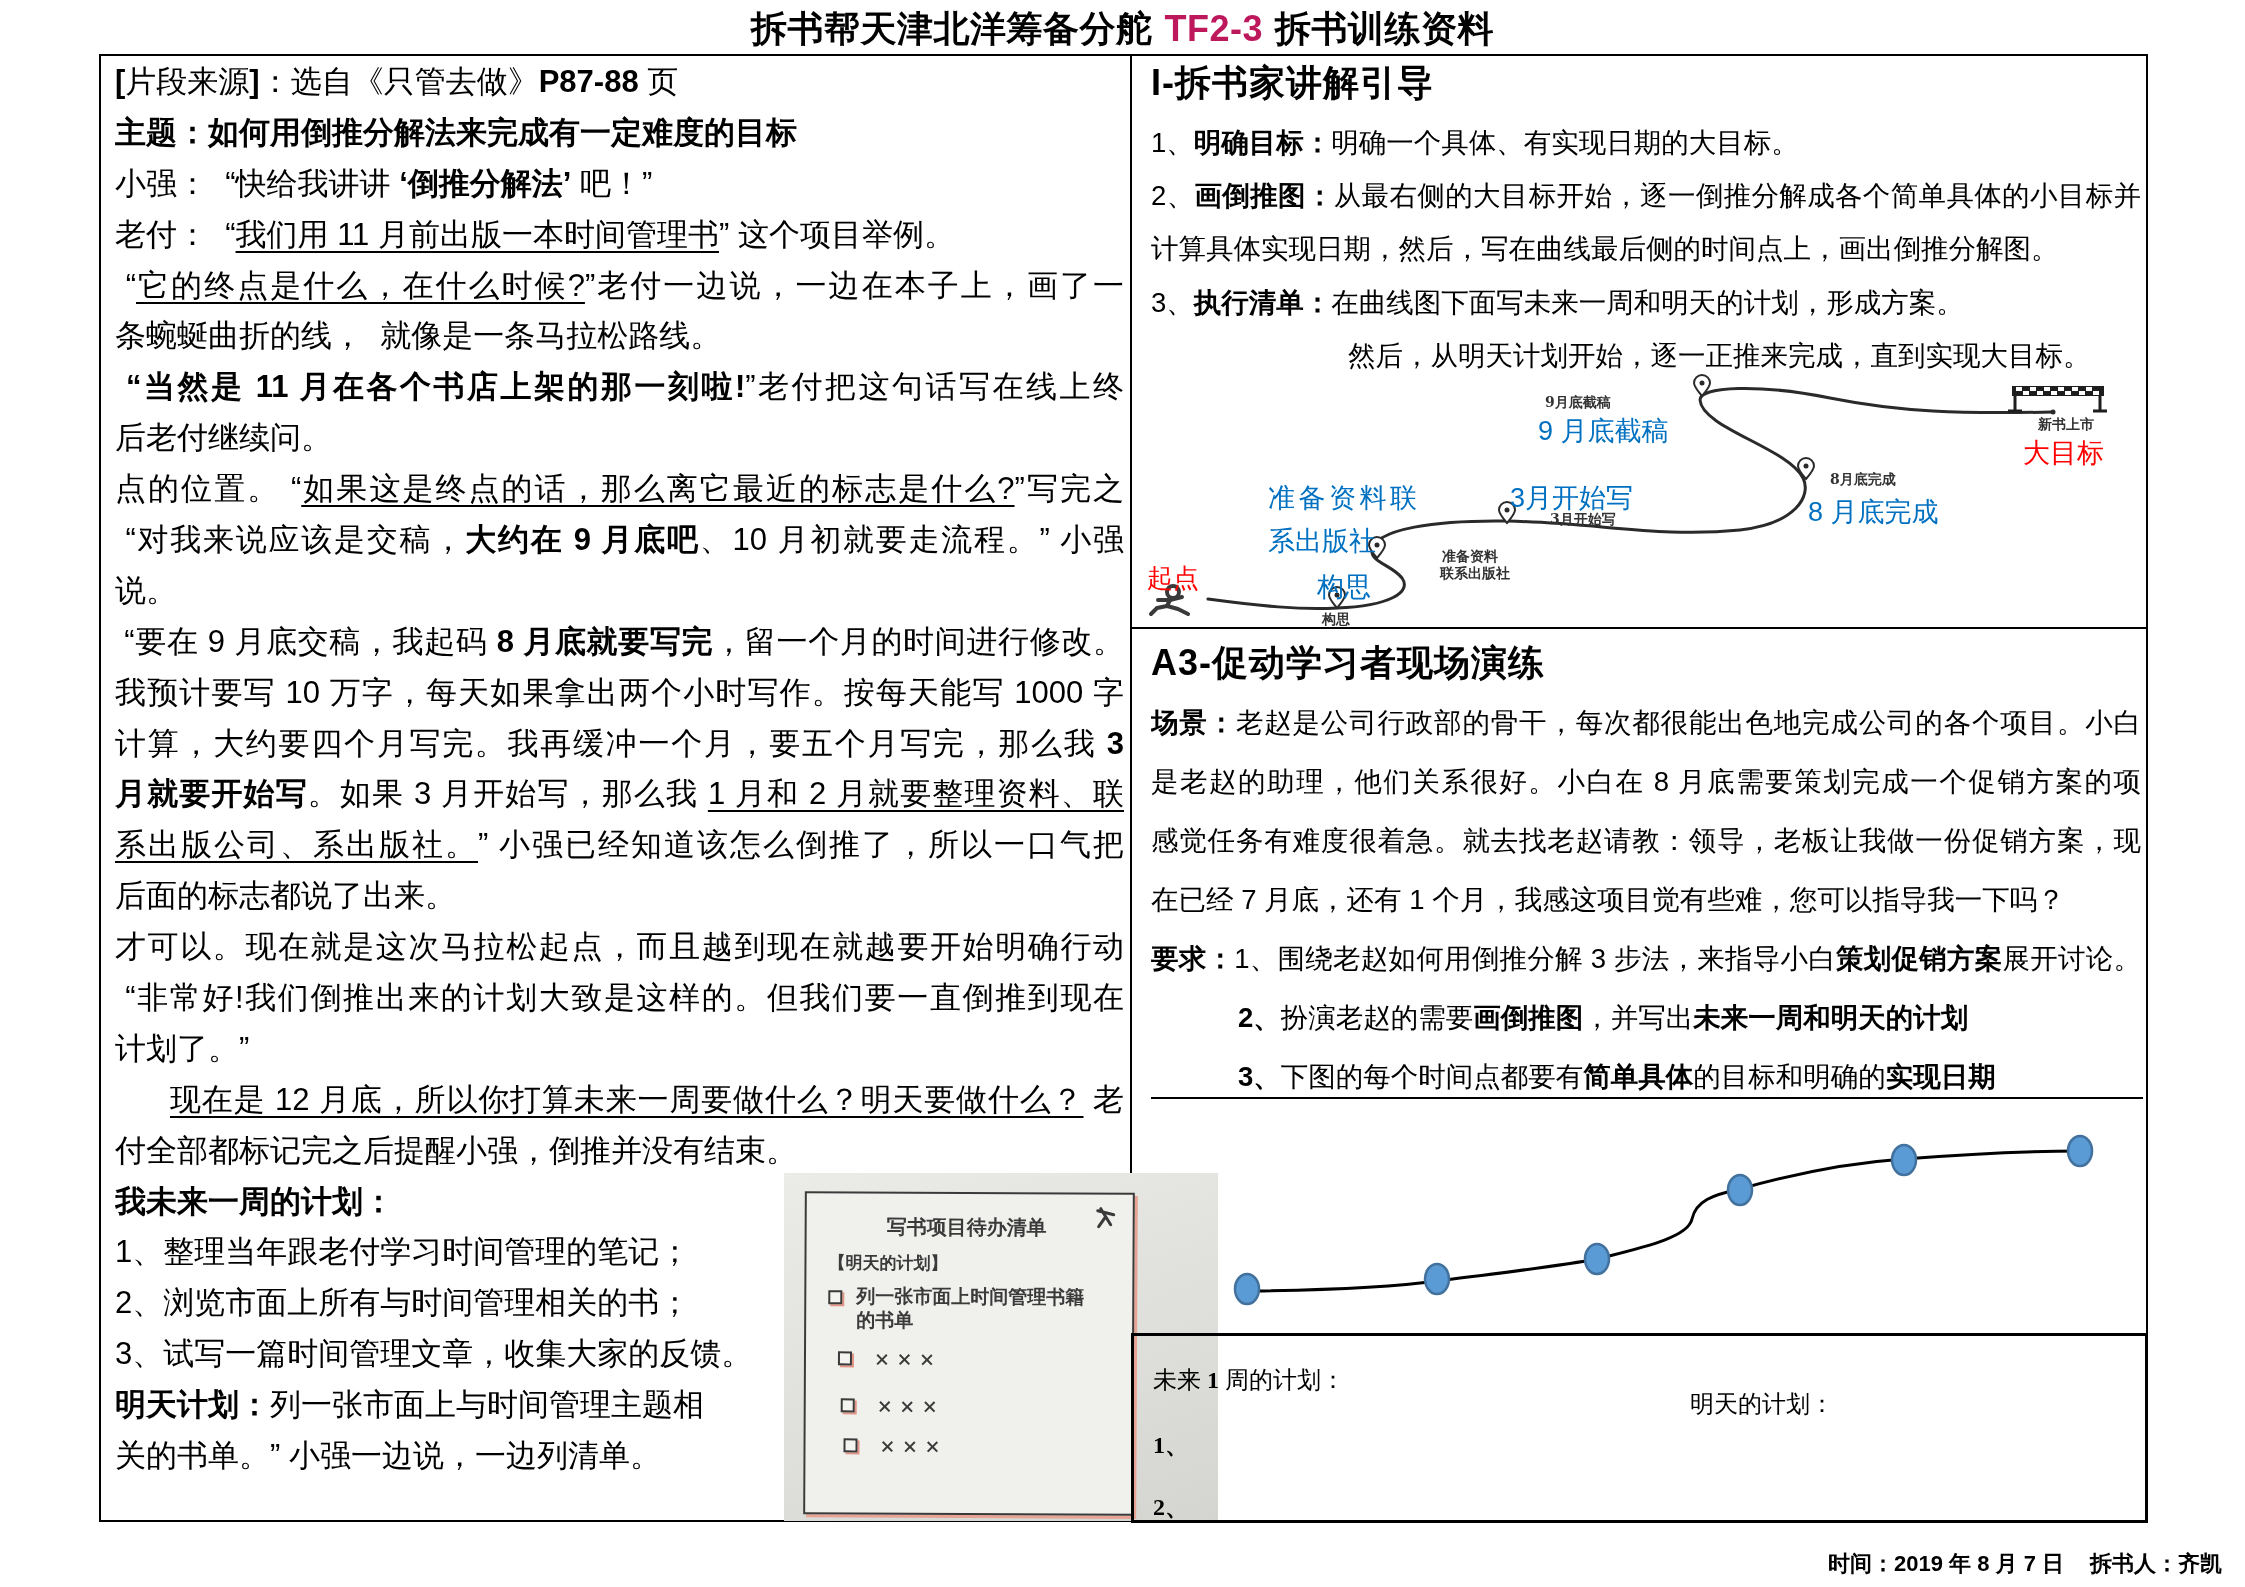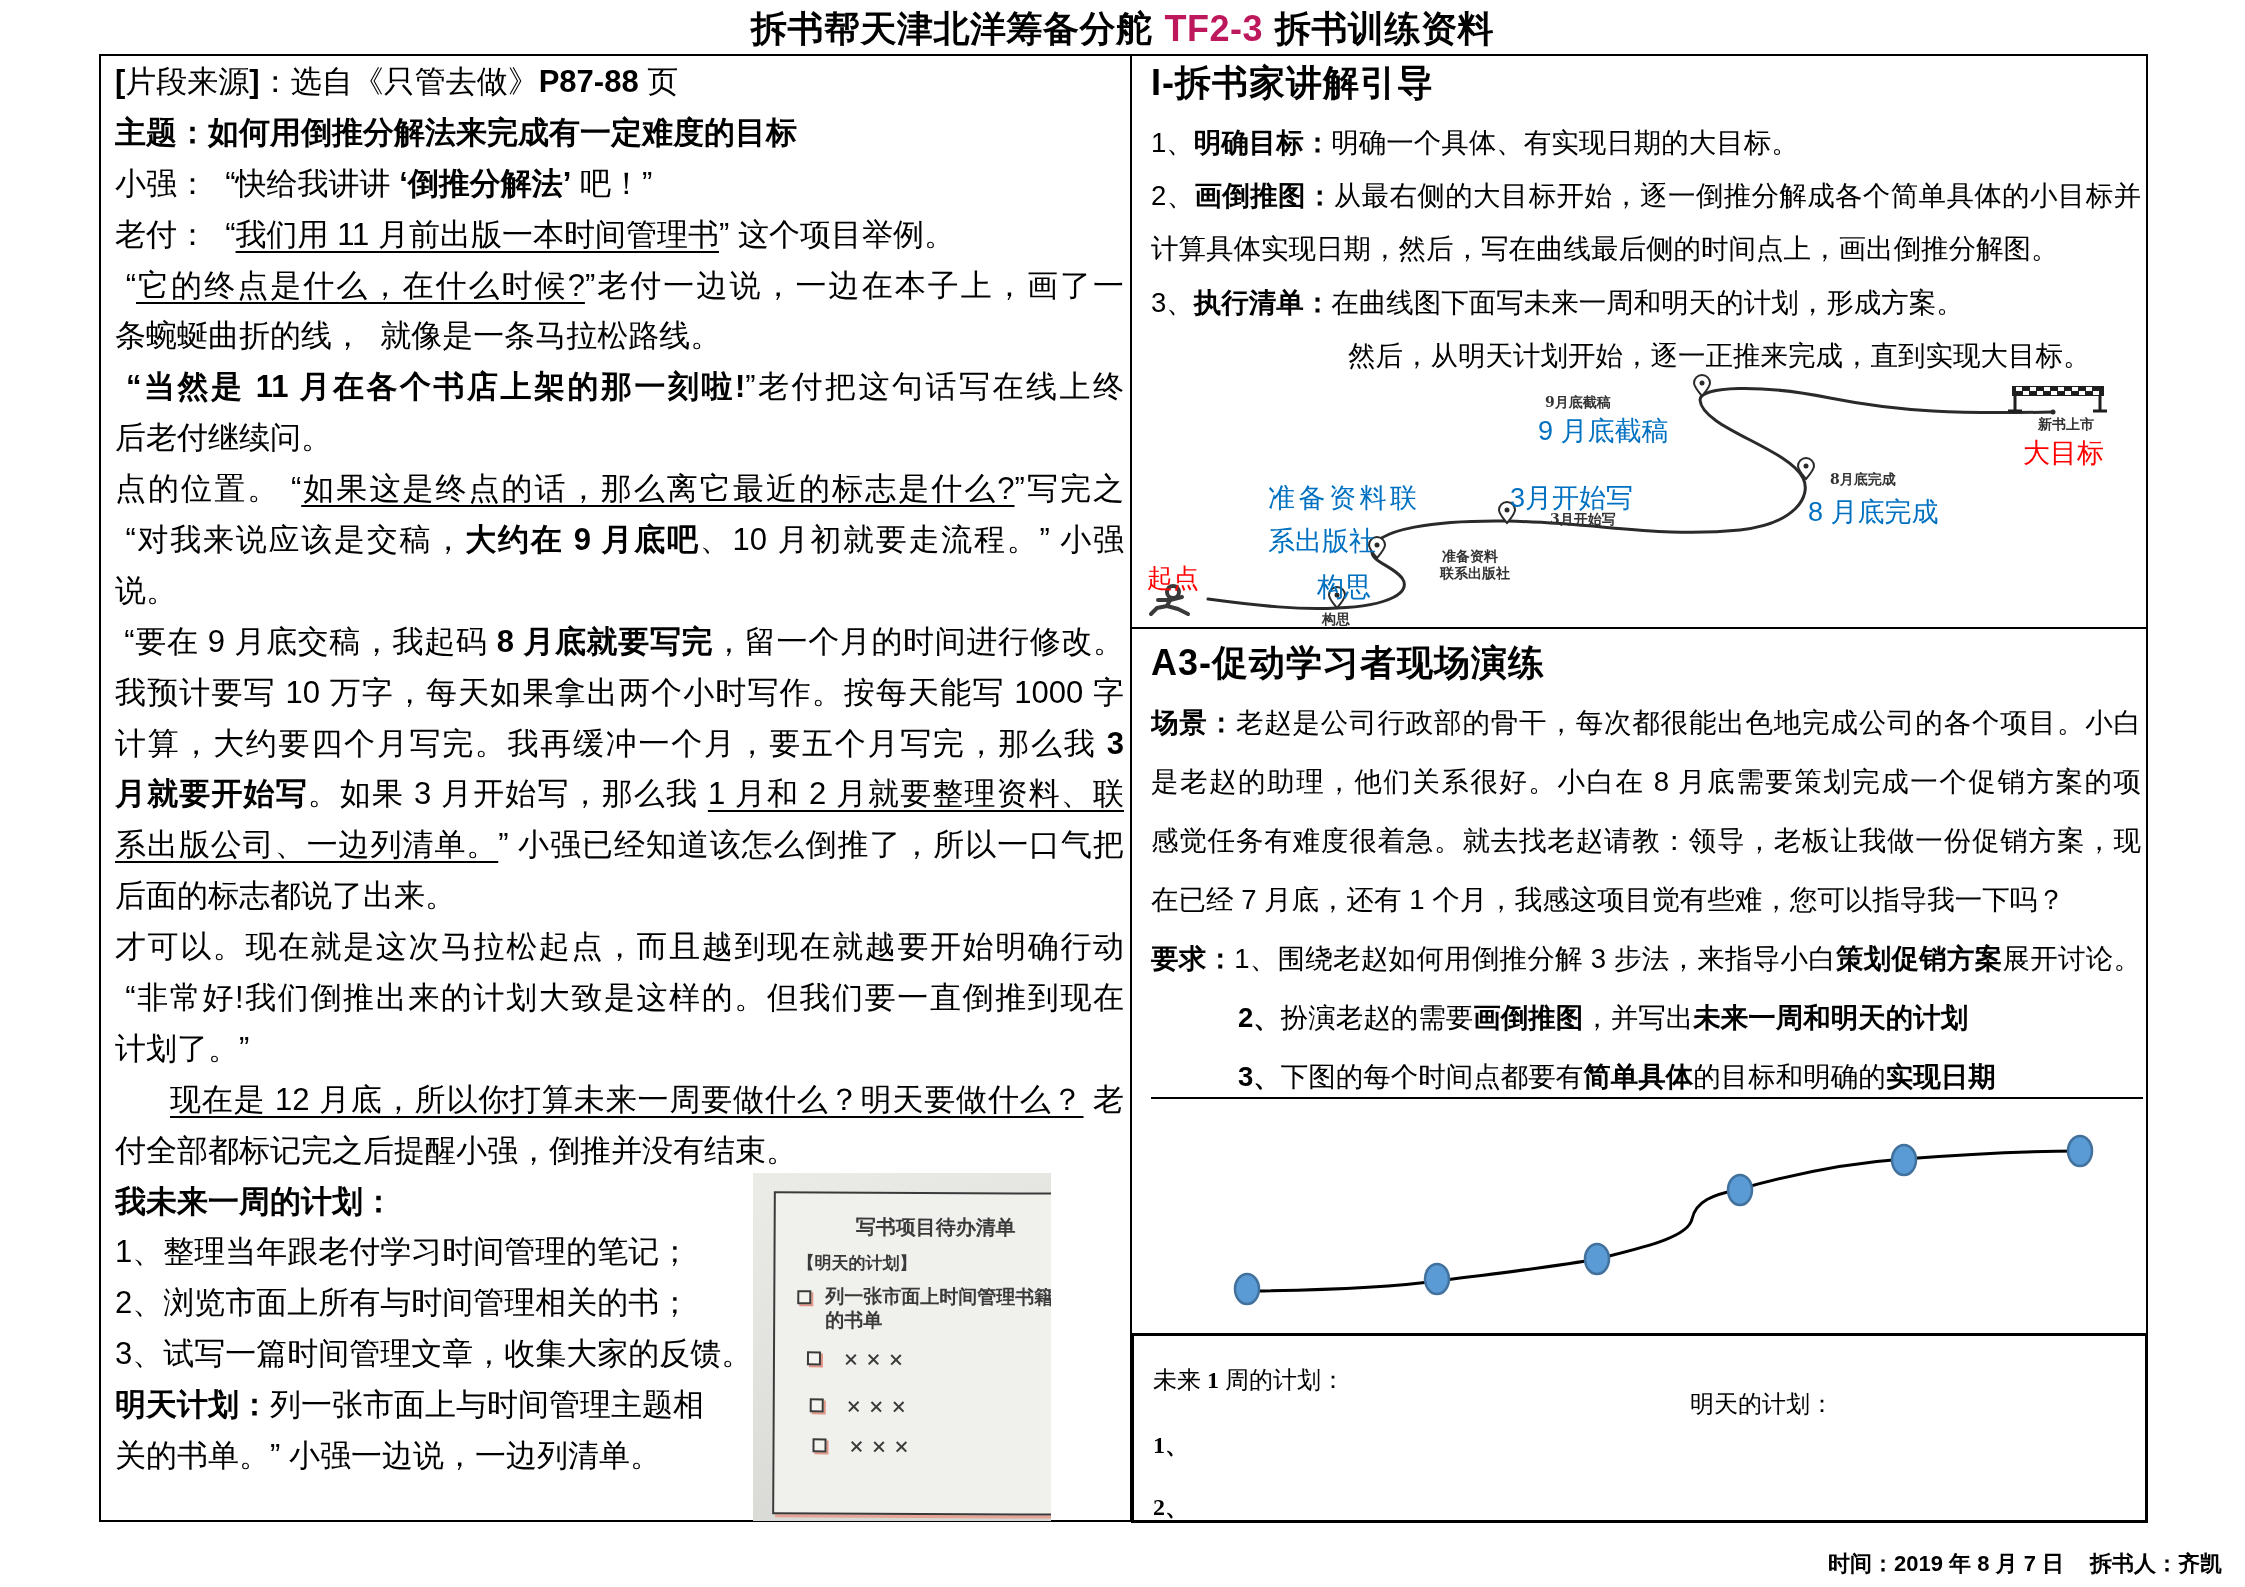--- a/index.html
+++ b/index.html
@@ -27,21 +27,21 @@
 #guide-heading{left:1151px;top:60px;}
 #guide-text{left:1151px;top:115.5px;width:990px;font-size:27.5px;}
 #guide-text .ln{height:53.4px;line-height:53.4px;}
 #guide-text .ln.indent{padding-left:197px;}
 
 #practice-heading{left:1151px;top:640px;}
 #practice-text{left:1151px;top:692.5px;width:990px;font-size:27.5px;}
 #practice-text .ln{height:59px;line-height:59px;}
 #practice-text .ln.indent{padding-left:87px;}
 
-#photo{left:753px;top:1173px;width:298px;height:348px;overflow:hidden;
+#photo{left:784px;top:1173px;width:434px;height:348px;overflow:hidden;
   background:linear-gradient(160deg,#ebebe7 0%,#dfdfdb 55%,#d4d4d0 100%);}
 #photo .card{position:absolute;left:20px;top:19px;width:330px;height:323px;border:2.5px solid #3a3a3a;
   background:#f0f0ed;box-shadow:3px 3px 0 #e7a394;transform:rotate(0.3deg);
   font-family:"DejaVu Serif","Liberation Serif",serif;color:#3a3a3a;}
 #photo .ptitle{position:absolute;left:60px;top:20px;width:200px;text-align:center;font-size:20px;font-weight:bold;white-space:nowrap;}
 #photo .psec{position:absolute;left:22px;top:58px;font-size:17px;font-weight:bold;white-space:nowrap;}
 #photo .cb{position:absolute;width:14px;height:14px;border:2.5px solid #3a3a3a;box-shadow:2px 2px 0 #e39484;background:#f4f4f1;}
 #photo .ptext{position:absolute;font-size:19px;font-weight:bold;line-height:24px;}
 #photo .pin{position:absolute;left:286px;top:10px;}
 
@@ -70,21 +70,21 @@
 <div class="ln"><span>条蜿蜒曲折的线，  就像是一条马拉松路线。</span></div>
 <div class="ln full"><span class="b"> “当然是 11 月在各个书店上架的那一刻啦!</span><span>”老付把这句话写在线上终</span></div>
 <div class="ln"><span>后老付继续问。</span></div>
 <div class="ln full"><span>点的位置。 “</span><span class="u">如果这是终点的话，那么离它最近的标志是什么?</span><span>”写完之</span></div>
 <div class="ln full"><span> “对我来说应该是交稿，</span><span class="b">大约在 9 月底吧</span><span>、10 月初就要走流程。” 小强</span></div>
 <div class="ln"><span>说。</span></div>
 <div class="ln full"><span> “要在 9 月底交稿，我起码 </span><span class="b">8 月底就要写完</span><span>，留一个月的时间进行修改。</span></div>
 <div class="ln full"><span>我预计要写 10 万字，每天如果拿出两个小时写作。按每天能写 1000 字</span></div>
 <div class="ln full"><span>计算，大约要四个月写完。我再缓冲一个月，要五个月写完，那么我 </span><span class="b">3</span></div>
 <div class="ln full"><span class="b">月就要开始写</span><span>。如果 3 月开始写，那么我 </span><span class="u">1 月和 2 月就要整理资料、联</span></div>
-<div class="ln full"><span class="u">系出版公司、一边列清单。</span><span>” 小强已经知道该怎么倒推了，所以一口气把</span></div>
+<div class="ln full"><span class="u">系出版公司、系出版社。</span><span>” 小强已经知道该怎么倒推了，所以一口气把</span></div>
 <div class="ln"><span>后面的标志都说了出来。</span></div>
 <div class="ln full"><span>才可以。现在就是这次马拉松起点，而且越到现在就越要开始明确行动</span></div>
 <div class="ln full"><span> “非常好!我们倒推出来的计划大致是这样的。但我们要一直倒推到现在</span></div>
 <div class="ln"><span>计划了。”</span></div>
 <div class="ln full indent"><span class="u">现在是 12 月底，所以你打算未来一周要做什么？明天要做什么？</span><span> 老</span></div>
 <div class="ln"><span>付全部都标记完之后提醒小强，倒推并没有结束。</span></div>
 <div class="ln"><span class="b">我未来一周的计划：</span></div>
 <div class="ln"><span>1、整理当年跟老付学习时间管理的笔记；</span></div>
 <div class="ln"><span>2、浏览市面上所有与时间管理相关的书；</span></div>
 <div class="ln"><span>3、试写一篇时间管理文章，收集大家的反馈。</span></div>

